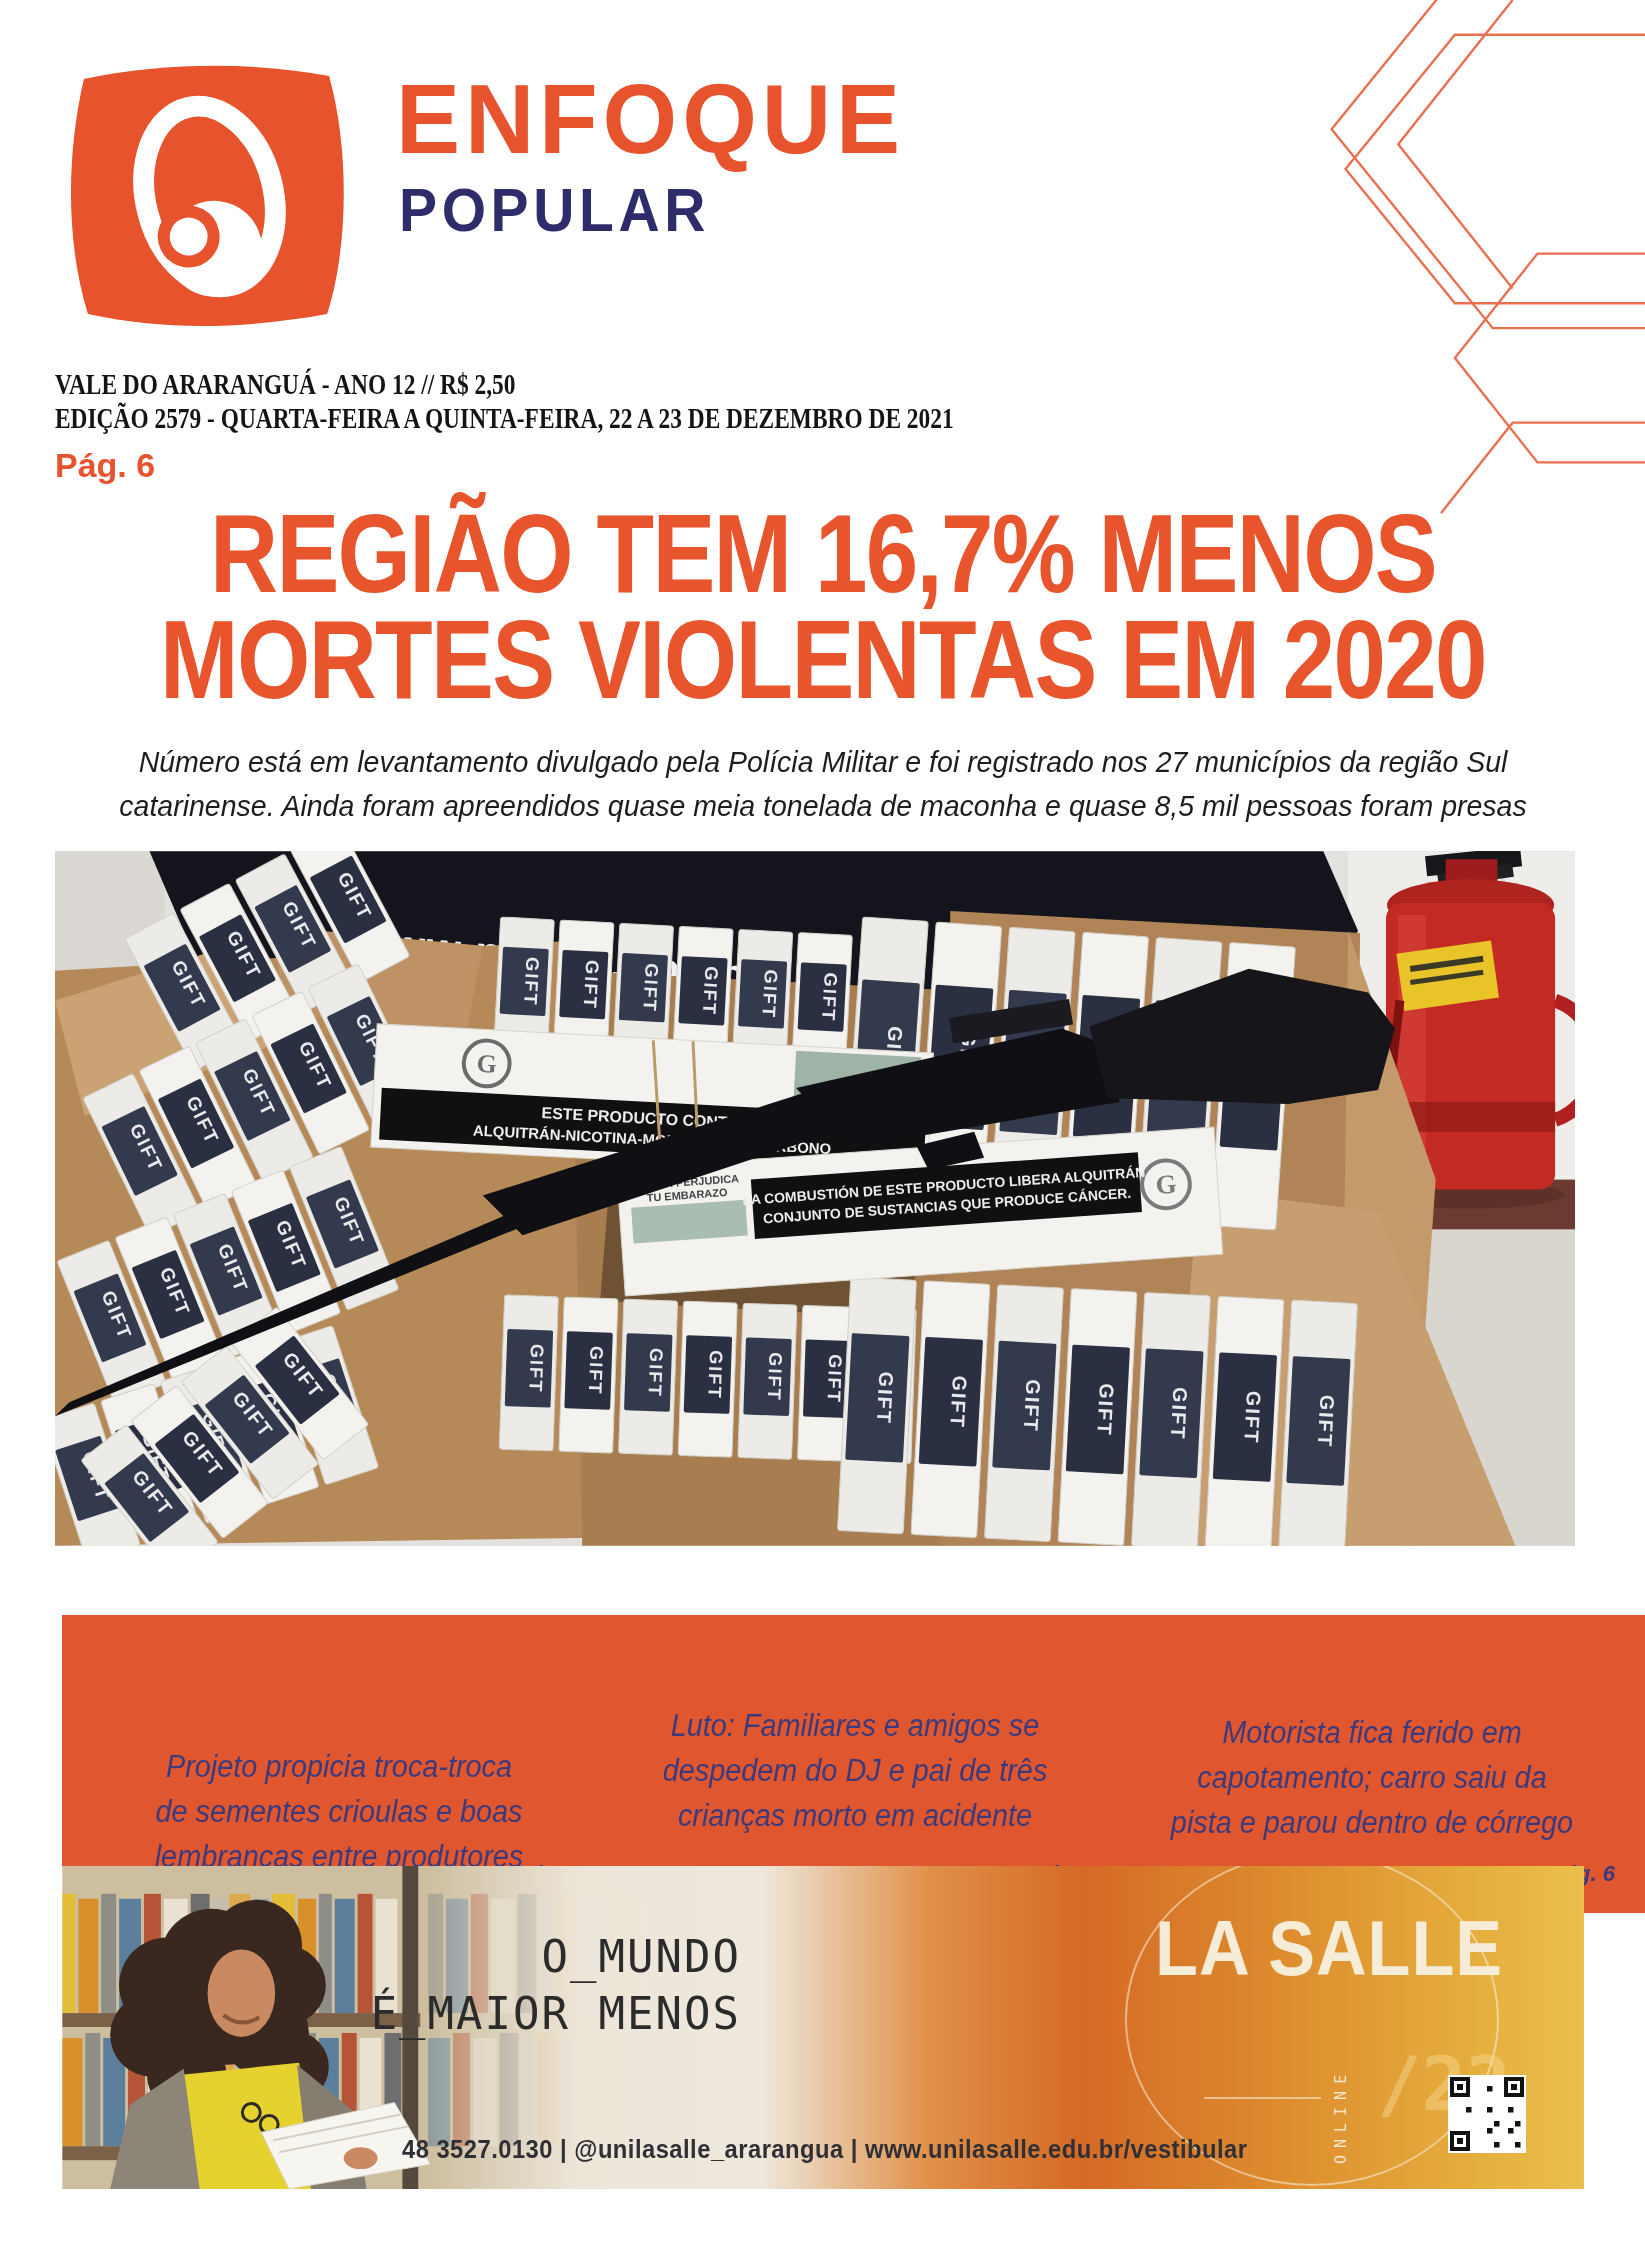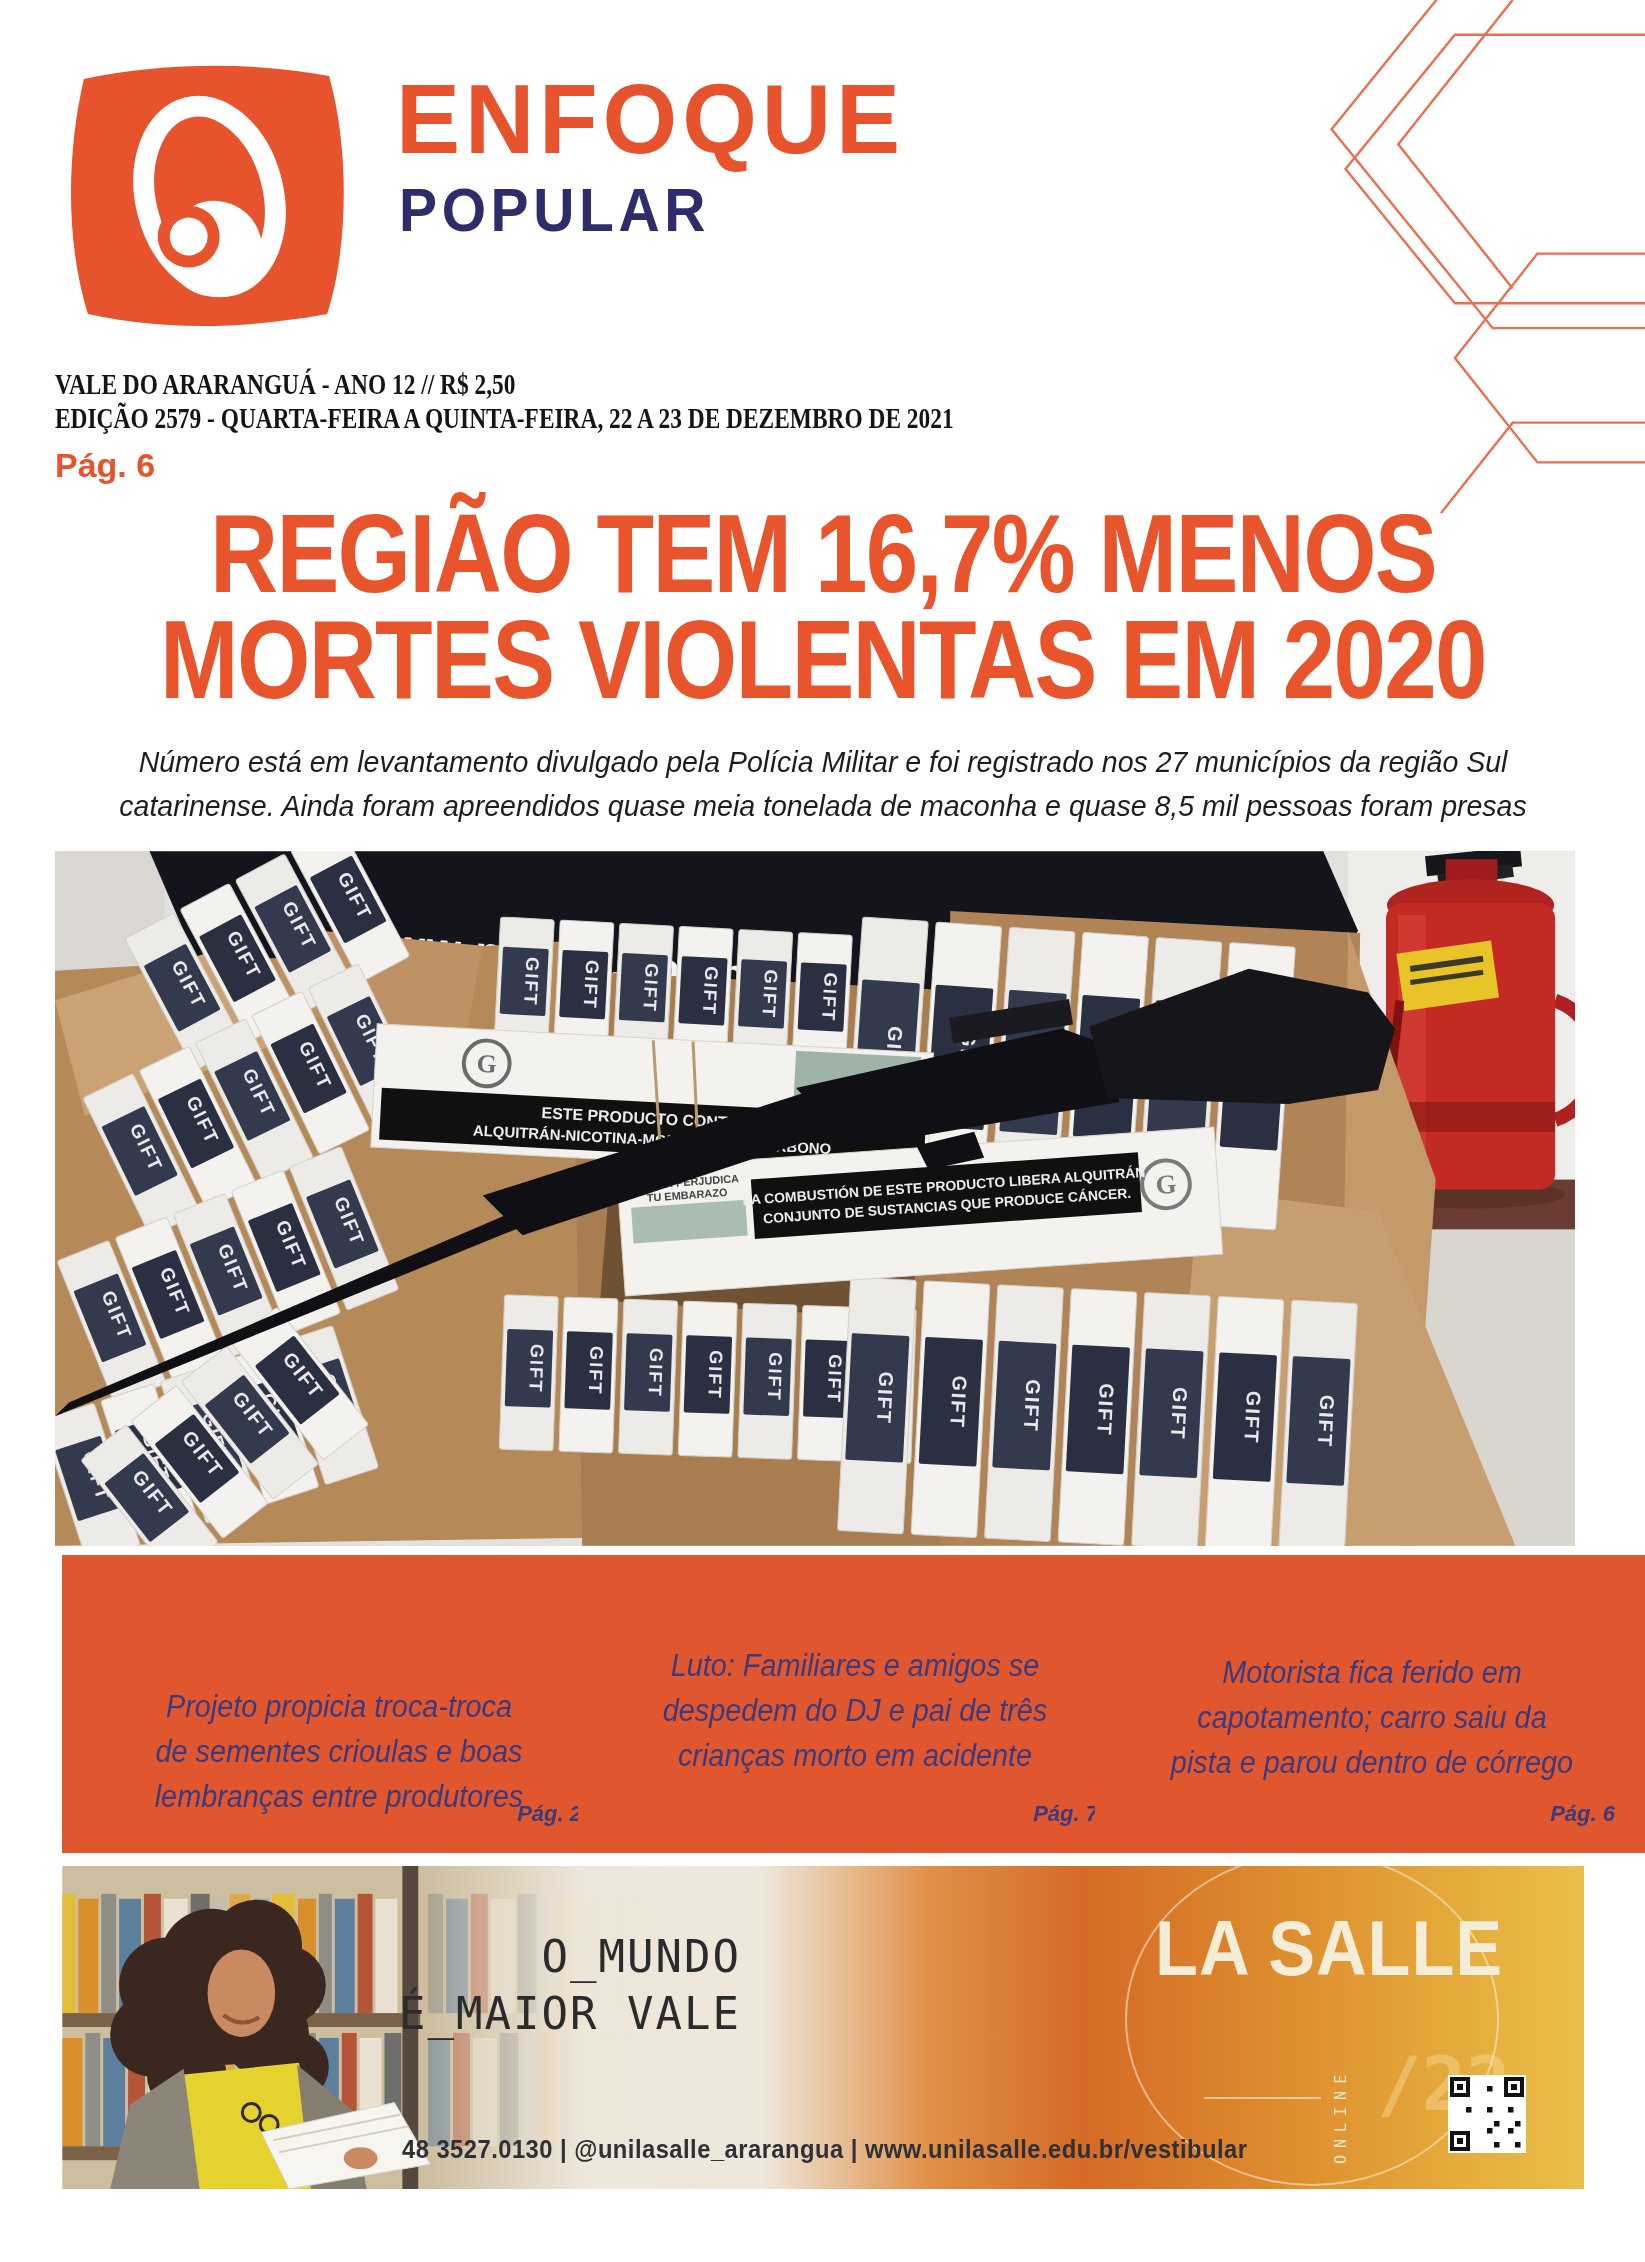--- a/index.html
+++ b/index.html
@@ -22,21 +22,21 @@
             font-weight:bold;font-size:111px;line-height:106px;letter-spacing:-2px;
             transform:scaleX(.85);transform-origin:center top;white-space:nowrap;}
   .deck{left:0;top:740px;width:1646px;text-align:center;color:#1d1d1d;
         font-style:italic;font-size:30px;line-height:44px;transform:scaleX(.95);
         transform-origin:center top;}
 
   
   .photo{left:55px;top:851px;width:1520px;height:695px;background:#E3E1DE;overflow:hidden;}
 
   
-  .teaser{top:1555px;width:554px;height:298px;background:#E0572F;color:#3C3A7C;}
+  .teaser{top:1615px;width:554px;height:298px;background:#E0572F;color:#3C3A7C;}
   .teaser .txt{position:absolute;left:0;width:100%;text-align:center;font-style:italic;
                font-size:31px;line-height:45px;transform:scaleX(.93);transform-origin:center top;}
   .teaser .pag{position:absolute;right:34px;bottom:26px;font-style:italic;font-size:22px;
                font-weight:bold;color:#3C3A7C;}
 
   
   .ad{left:62px;top:1866px;width:1522px;height:323px;background:#EEE7DB;overflow:hidden;}
   .ad-photo{position:absolute;left:0;top:0;width:637px;height:323px;}
   .ad-grad{position:absolute;inset:0;background:linear-gradient(90deg,
      rgba(238,231,219,0) 0%,rgba(238,231,219,0) 24%,rgba(238,231,219,.97) 34%,
@@ -468,21 +468,21 @@
         <line x1="212" y1="276" x2="340" y2="250" stroke="#D5CFC2" stroke-width="2"></line>
         <line x1="218" y1="288" x2="348" y2="262" stroke="#D5CFC2" stroke-width="2"></line>
         <ellipse cx="300" cy="294" rx="17" ry="11" fill="#C98A62"></ellipse>
       </g>
     </svg>
     <div class="ad-grad"></div>
     <div class="circle-deco"></div>
 
     <div class="ad-slogan">
       <div>O_MUNDO</div>
-      <div>É_MAIOR VALE</div>
+      <div>É_MAIOR MENOS</div>
     </div>
 
 
     <div class="vesti">
       <div class="v2">LA SALLE</div>
     </div>
     <div class="dash"></div>
     <div class="online">ONLINE</div>
     <div class="year22">/22</div>
 

